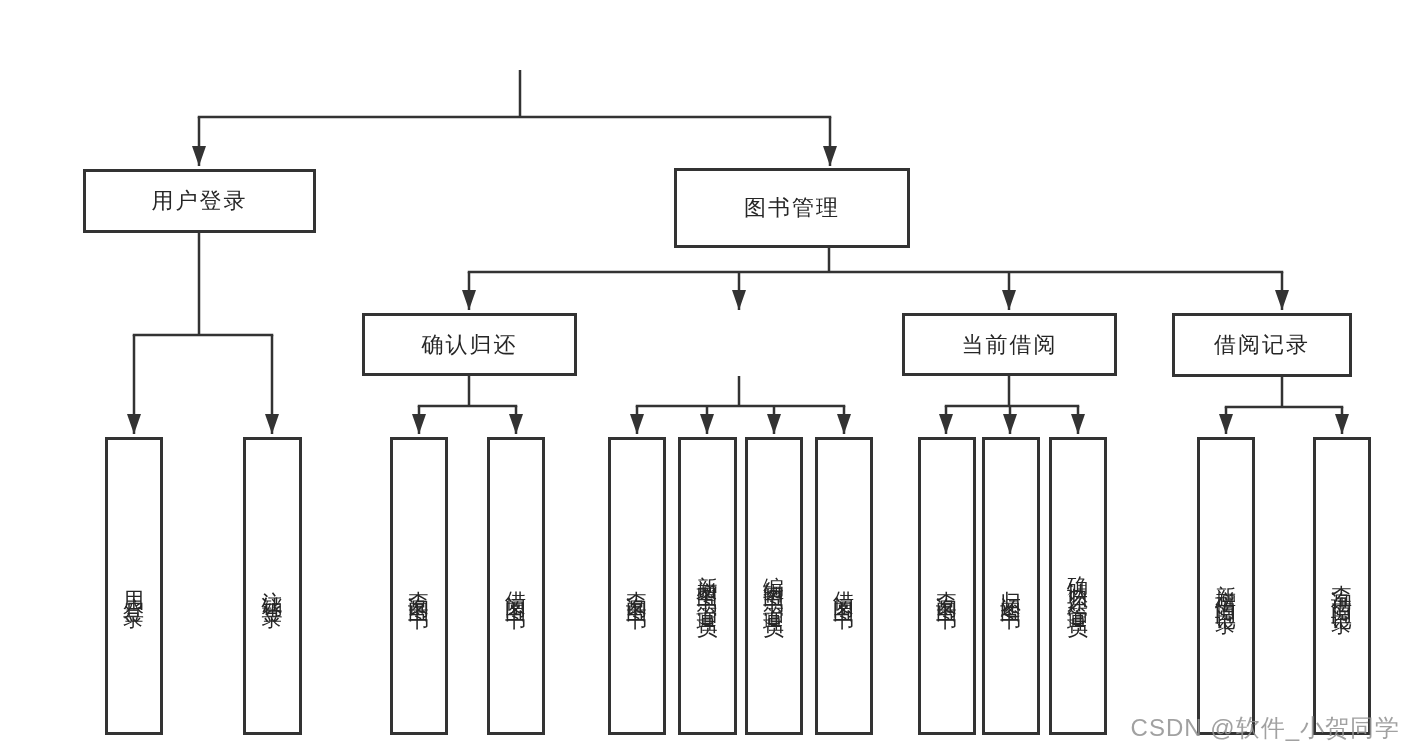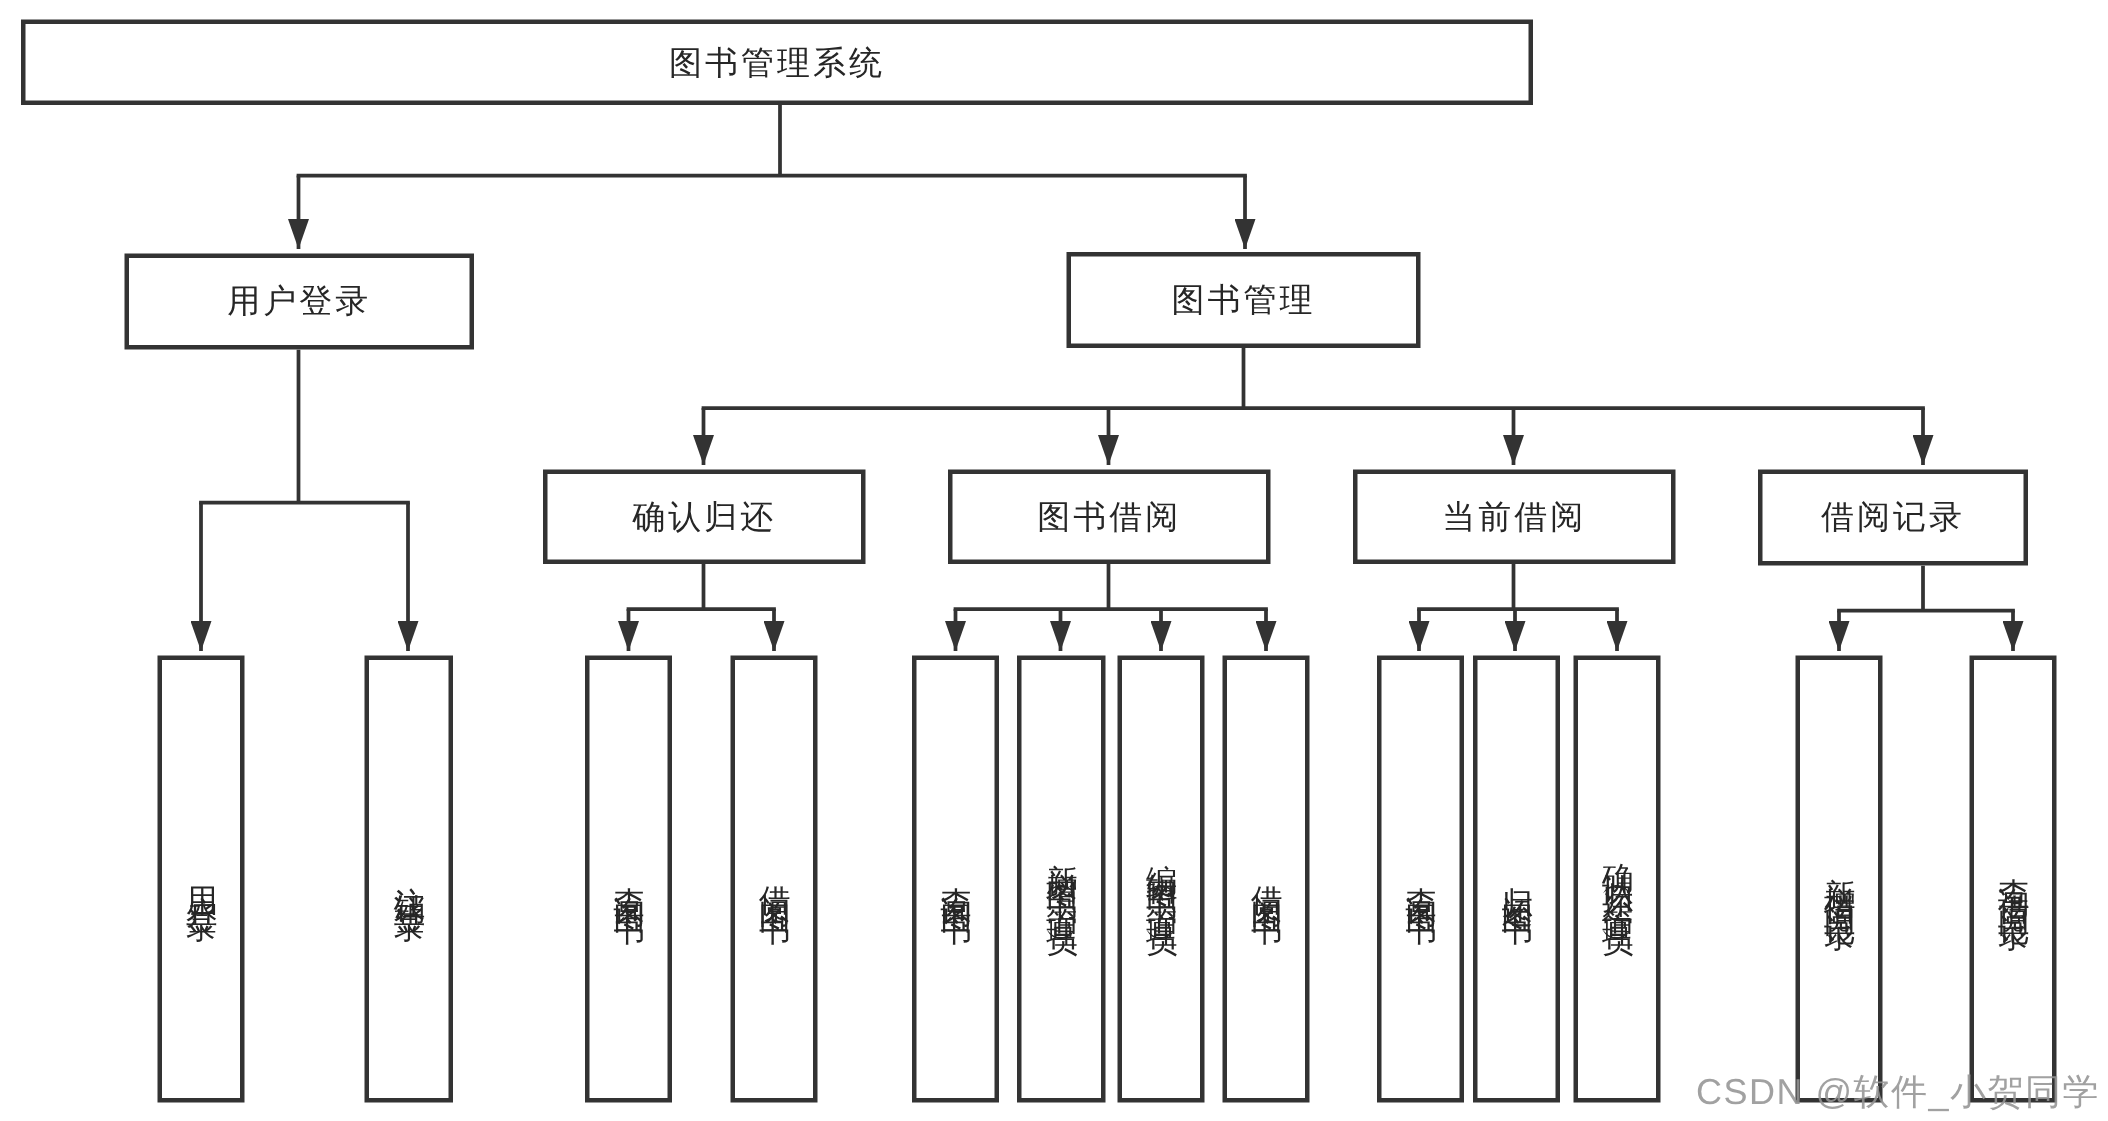--- a/index.html
+++ b/index.html
@@ -114,27 +114,25 @@
     </g>
 
     <g stroke="#333333" stroke-width="2.5" fill="none">
       <line x1="1282" y1="377" x2="1282" y2="407"></line>
       <line x1="1224.75" y1="407" x2="1343.25" y2="407"></line>
       <line x1="1226" y1="407" x2="1226" y2="434" marker-end="url(#arrow)"></line>
       <line x1="1342" y1="407" x2="1342" y2="434" marker-end="url(#arrow)"></line>
     </g>
   </svg>
 
-  <div class="box h" style="left:14px; top:13px; width:1008px; height:57px">图书管理系统</div>
 
   <div class="box h" style="left:83px; top:169px; width:233px; height:64px">用户登录</div>
-  <div class="box h" style="left:711px; top:168px; width:236px; height:64px">图书管理</div>
+  <div class="box h" style="left:674px; top:168px; width:236px; height:80px">图书管理</div>
 
   <div class="box h" style="left:362px; top:313px; width:215px; height:63px">确认归还</div>
-  <div class="box h" style="left:632px; top:313px; width:215px; height:63px">图书借阅</div>
   <div class="box h" style="left:902px; top:313px; width:215px; height:63px">当前借阅</div>
   <div class="box h" style="left:1172px; top:313px; width:180px; height:64px">借阅记录</div>
 
   <div class="box v" style="left:105px; top:437px; width:58px; height:298px">用户登录</div>
   <div class="box v" style="left:243px; top:437px; width:59px; height:298px">注销登录</div>
 
   <div class="box v" style="left:390px; top:437px; width:58px; height:298px">查询图书</div>
   <div class="box v" style="left:487px; top:437px; width:58px; height:298px">借阅图书</div>
 
   <div class="box v" style="left:608px; top:437px; width:58px; height:298px">查询图书</div>

